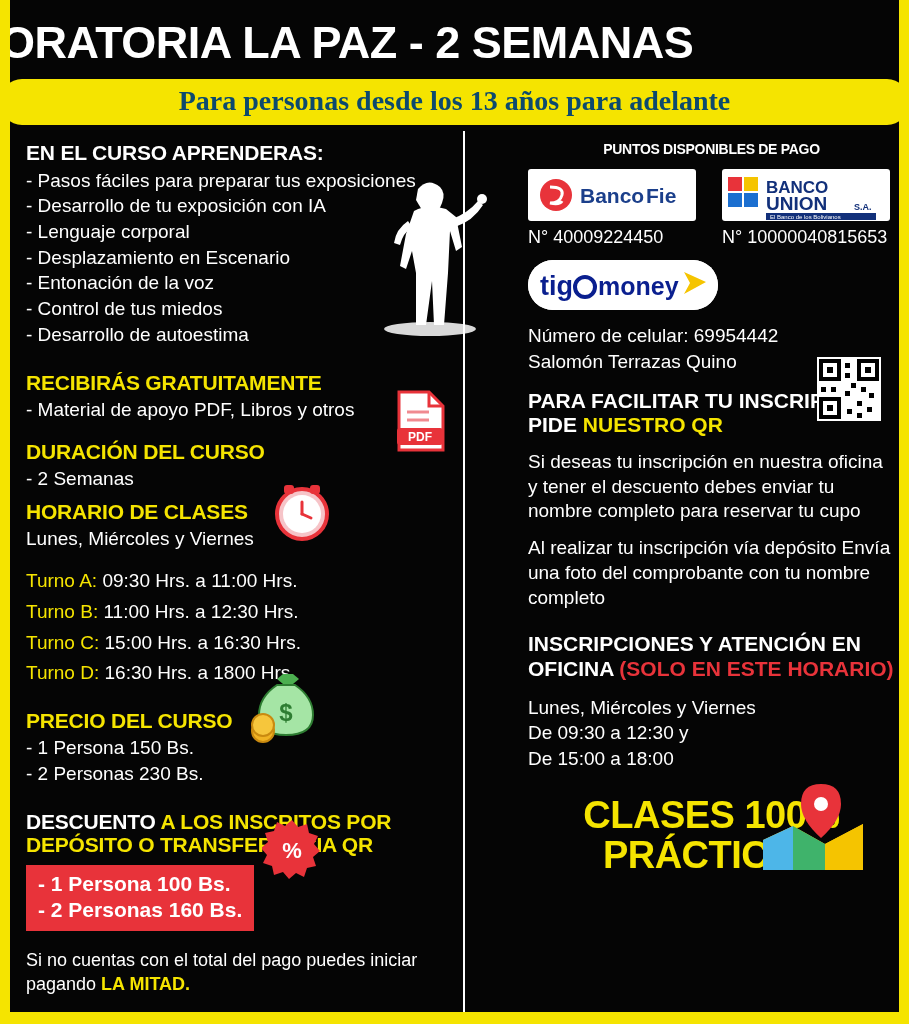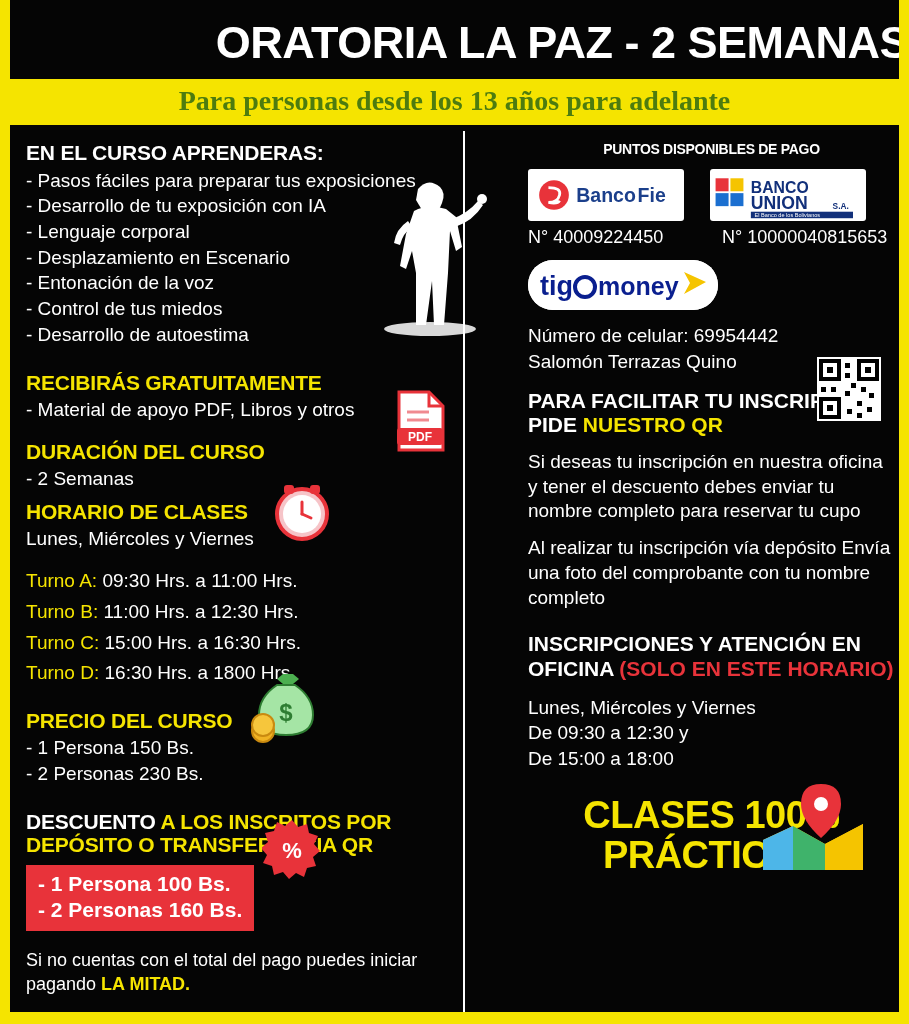--- a/index.html
+++ b/index.html
@@ -16,38 +16,39 @@
   }
   .poster {
     width: 909px; height: 1024px;
     background: #050505;
     position: relative;
     display: flex;
     flex-direction: column;
   }
   
   .header-title {
-    text-align: right;
+    text-align: left;
     font-size: 45px;
     font-weight: bold;
     letter-spacing: -0.5px;
     padding: 20px 0 14px 0;
     line-height: 1;
     color: #ffffff;
     font-family: "Liberation Sans", sans-serif;
   }
   .header-band {
     background: #f5e400;
-    color: #4d7c0f;
+    color: #0c4a6e;
     text-align: center;
     font-family: "Liberation Serif", serif;
     font-weight: bold;
     font-size: 28px;
     padding: 6px 0 8px 0;
     line-height: 1.15;
+    border-radius: 22px;
   }
   
   .columns {
     display: flex;
     flex: 1;
     position: relative;
     padding-top: 10px;
   }
   .divider {
     position: absolute;
@@ -153,21 +154,21 @@
     letter-spacing: -0.3px;
   }
   .banks {
     display: flex;
     gap: 26px;
     justify-content: flex-start;
   }
   .bank-card {
     background: #fff;
     border-radius: 3px;
-    width: 156px;
+    width: 168px;
     height: 52px;
     display: flex;
     align-items: center;
     justify-content: center;
     overflow: hidden;
   }
   .bank-acc-row {
     display: flex;
     gap: 26px;
     margin-top: 6px;

